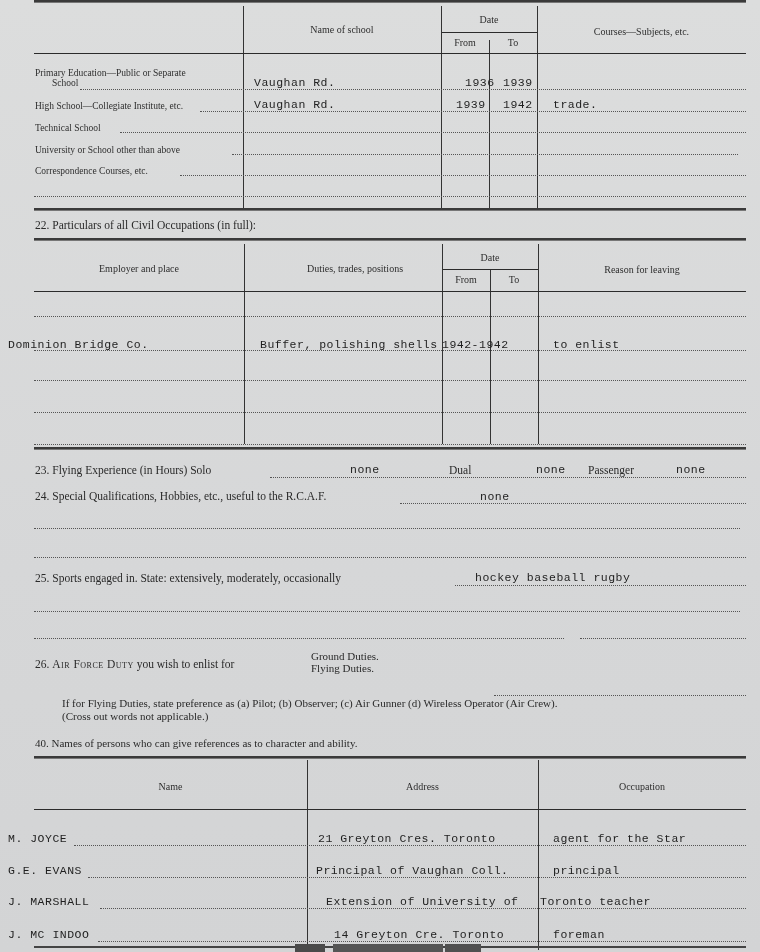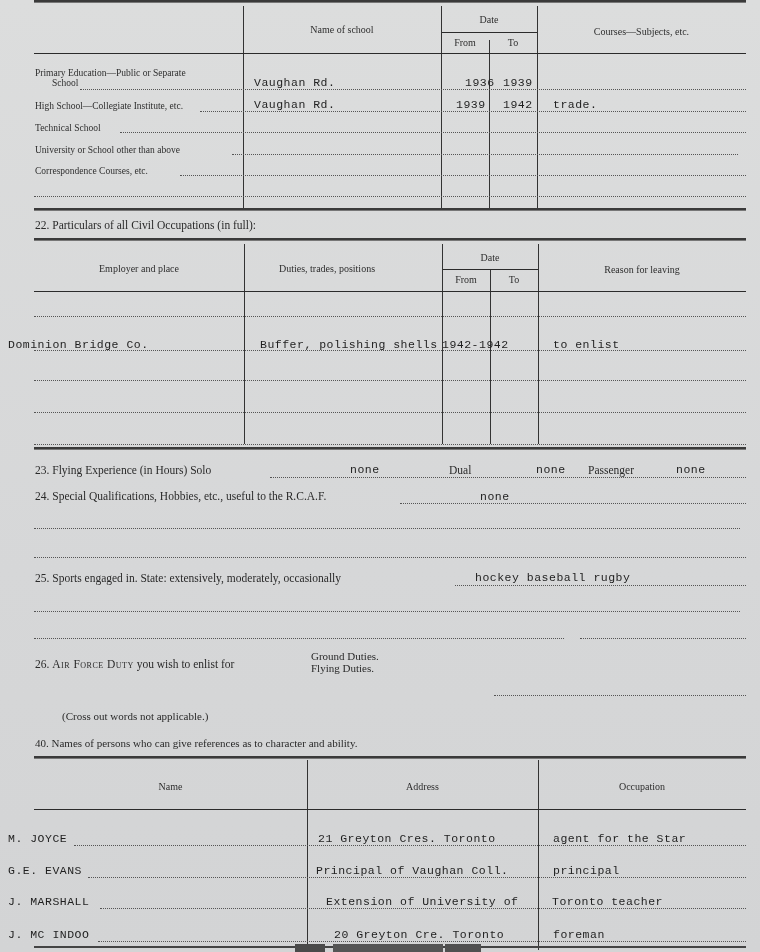--- a/index.html
+++ b/index.html
@@ -70,21 +70,21 @@
 
   <div class="abs qtxt" style="left:35px; top:219px;">22. Particulars of all Civil Occupations (in full):</div>
   <div class="hthick" style="left:34px; top:238px; width:712px;"></div>
 
   <div class="vline" style="left:244px; top:244px; height:200px;"></div>
   <div class="vline" style="left:442px; top:244px; height:200px;"></div>
   <div class="vline" style="left:490px; top:270px; height:174px;"></div>
   <div class="vline" style="left:538px; top:244px; height:200px;"></div>
 
   <div class="abs hdr center" style="left:34px; top:263px; width:210px;">Employer and place</div>
-  <div class="abs hdr center" style="left:228px; top:263px; width:198px;">Duties, trades, positions</div>
+  <div class="abs hdr center" style="left:256px; top:263px; width:198px;">Duties, trades, positions</div>
   <div class="abs hdr center" style="left:442px; top:252px; width:96px;">Date</div>
   <div class="hline" style="left:443px; top:269px; width:95px;"></div>
   <div class="abs hdr center" style="left:442px; top:274px; width:48px;">From</div>
   <div class="abs hdr center" style="left:490px; top:274px; width:48px;">To</div>
   <div class="abs hdr center" style="left:538px; top:264px; width:208px;">Reason for leaving</div>
   <div class="hline" style="left:34px; top:291px; width:712px;"></div>
 
   <div class="dots" style="left:34px; top:316px; width:712px;"></div>
   <div class="abs type" style="left:8px; top:338px;">Dominion Bridge  Co.</div>
   <div class="abs type" style="left:260px; top:338px;">Buffer, polishing shells</div>
@@ -118,20 +118,21 @@
   <div class="dots" style="left:580px; top:638px; width:166px;"></div>
 
   <div class="abs qtxt" style="left:35px; top:658px;">
     <span>26.</span>
     <span class="smallcaps">Air Force Duty</span>
     <span>you wish to enlist for</span>
   </div>
   <div class="abs qtxt" style="left:311px; top:650px; font-size:11px; line-height:12px;">Ground Duties.</div>
   <div class="abs qtxt" style="left:311px; top:662px; font-size:11px; line-height:12px;">Flying Duties.</div>
   <div class="dots" style="left:494px; top:695px; width:252px;"></div>
+  <div class="abs qtxt" style="left:62px; top:697px; font-size:11px;">If for Flying Duties, state preference as (a)  Pilot;  (b) Observer; (c) Air Gunner (d) Wireless Operator (Air Crew).</div>
   <div class="abs qtxt" style="left:62px; top:710px; font-size:11px;">(Cross out words not applicable.)</div>
 
   <div class="abs qtxt" style="left:35px; top:737px; font-size:11px;">40.  Names of persons who can give references as to character and ability.</div>
   <div class="hthick" style="left:34px; top:756px; width:712px;"></div>
   <div class="vline" style="left:307px; top:760px; height:190px;"></div>
   <div class="vline" style="left:538px; top:760px; height:190px;"></div>
 
   <div class="abs hdr center" style="left:34px; top:781px; width:273px;">Name</div>
   <div class="abs hdr center" style="left:307px; top:781px; width:231px;">Address</div>
   <div class="abs hdr center" style="left:538px; top:781px; width:208px;">Occupation</div>
@@ -142,25 +143,25 @@
   <div class="abs type" style="left:553px; top:832px;">agent for the Star</div>
   <div class="dots" style="left:74px; top:845px; width:672px;"></div>
 
   <div class="abs type" style="left:8px; top:864px;">G.E. EVANS</div>
   <div class="abs type" style="left:316px; top:864px;">Principal of Vaughan Coll.</div>
   <div class="abs type" style="left:553px; top:864px;">principal</div>
   <div class="dots" style="left:88px; top:877px; width:658px;"></div>
 
   <div class="abs type" style="left:8px; top:895px;">J. MARSHALL</div>
   <div class="abs type" style="left:326px; top:895px;">Extension of University of</div>
-  <div class="abs type" style="left:540px; top:895px;padding-left:12px;">Toronto  teacher</div>
+  <div class="abs type" style="left:540px; top:895px;">Toronto  teacher</div>
   <div class="dots" style="left:100px; top:908px; width:646px;"></div>
 
   <div class="abs type" style="left:8px; top:928px;">J. MC INDOO</div>
-  <div class="abs type" style="left:334px; top:928px;">20 Greyton Cre. Toronto</div>
+  <div class="abs type" style="left:334px; top:928px;">14 Greyton Cre. Toronto</div>
   <div class="abs type" style="left:553px; top:928px;">foreman</div>
   <div class="dots" style="left:98px; top:941px; width:648px;"></div>
   <div class="hline" style="left:34px; top:946px; width:712px; border-top:2px solid #444;"></div>
 
   <div class="abs" style="left:295px; top:944px; width:30px; height:8px; background:#4a4a4a;"></div>
   <div class="abs" style="left:333px; top:944px; width:110px; height:8px; background:#555;"></div>
   <div class="abs" style="left:445px; top:944px; width:36px; height:8px; background:#505050;"></div>
 </div>
 
 </body></html>

